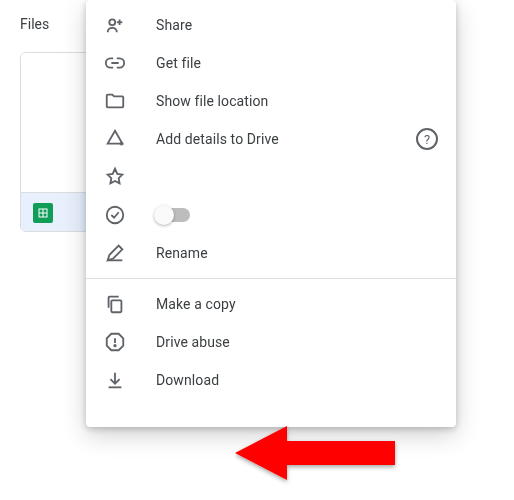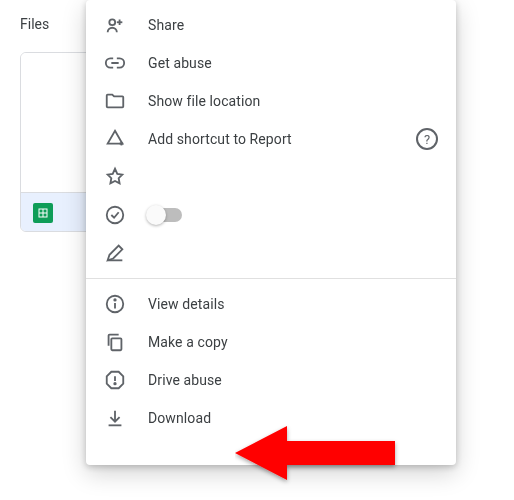--- a/index.html
+++ b/index.html
@@ -73,21 +73,21 @@
   border-radius: 4px;
   box-shadow: 0 2px 6px rgba(0,0,0,0.2), 0 8px 24px rgba(0,0,0,0.18);
   padding: 6px 0 28px 0;
 }
 .menu-item {
   display: flex;
   align-items: center;
   height: 38px;
   padding: 0 18px;
   cursor: pointer;
-  gap: 22px;
+  gap: 30px;
   position: relative;
 }
 .menu-icon {
   width: 22px;
   height: 22px;
   display: flex;
   align-items: center;
   justify-content: center;
   color: #5f6368;
   flex-shrink: 0;
@@ -178,41 +178,41 @@
     </span>
     <span class="menu-label">Share</span>
   </div>
 
   <div class="menu-item">
     <span class="menu-icon">
       <svg viewBox="0 0 24 24" fill="none" stroke="#5f6368" stroke-width="2">
           <path d="M10 7H7a5 5 0 000 10h3M14 7h3a5 5 0 010 10h-3M8 12h8"></path>
         </svg>
     </span>
-    <span class="menu-label">Get abuse</span>
+    <span class="menu-label">Get file</span>
   </div>
 
   <div class="menu-item">
     <span class="menu-icon">
       <svg viewBox="0 0 24 24" fill="none" stroke="#5f6368" stroke-width="2">
           <path d="M3 6a1 1 0 011-1h5l2 2h9a1 1 0 011 1v10a1 1 0 01-1 1H4a1 1 0 01-1-1V6z"></path>
         </svg>
     </span>
     <span class="menu-label">Show file location</span>
   </div>
 
   <div class="menu-item">
     <span class="menu-icon">
       <svg viewBox="0 0 24 24" fill="none" stroke="#5f6368" stroke-width="2">
           <path d="M12 3l8 14H4L12 3z"></path>
           <line x1="17" y1="17" x2="21" y2="17"></line>
           <line x1="19" y1="15" x2="19" y2="19"></line>
         </svg>
     </span>
-    <span class="menu-label">Add shortcut to Report</span>
+    <span class="menu-label">Add details to Drive</span>
     <span class="help-icon">?</span>
   </div>
 
 
   <div class="menu-item">
     <span class="menu-icon">
       <svg viewBox="0 0 24 24" fill="none" stroke="#5f6368" stroke-width="2">
           <path d="M12 3l2.5 5.5L20 9.3l-4 4 1 5.7-5-2.7-5 2.7 1-5.7-4-4 5.5-.8L12 3z"></path>
         </svg>
     </span>
@@ -228,34 +228,25 @@
     <span class="toggle"></span>
   </div>
 
   <div class="menu-item">
     <span class="menu-icon">
       <svg viewBox="0 0 24 24" fill="none" stroke="#5f6368" stroke-width="2">
           <path d="M4 20l2-6L16 4l4 4-10 10-6 2z"></path>
           <line x1="4" y1="20" x2="20" y2="20"></line>
         </svg>
     </span>
+    <span class="menu-label">Rename</span>
   </div>
 
   <div class="menu-sep"></div>
 
-  <div class="menu-item">
-    <span class="menu-icon">
-      <svg viewBox="0 0 24 24" fill="none" stroke="#5f6368" stroke-width="2">
-          <circle cx="12" cy="12" r="9"></circle>
-          <line x1="12" y1="11" x2="12" y2="17"></line>
-          <circle cx="12" cy="7.5" r="0.8" fill="#5f6368"></circle>
-        </svg>
-    </span>
-    <span class="menu-label">View details</span>
-  </div>
 
   <div class="menu-item">
     <span class="menu-icon">
       <svg viewBox="0 0 24 24" fill="none" stroke="#5f6368" stroke-width="2">
           <rect x="8" y="8" width="11" height="13" rx="1"></rect>
           <path d="M5 16V5a1 1 0 011-1h10"></path>
         </svg>
     </span>
     <span class="menu-label">Make a copy</span>
   </div>

